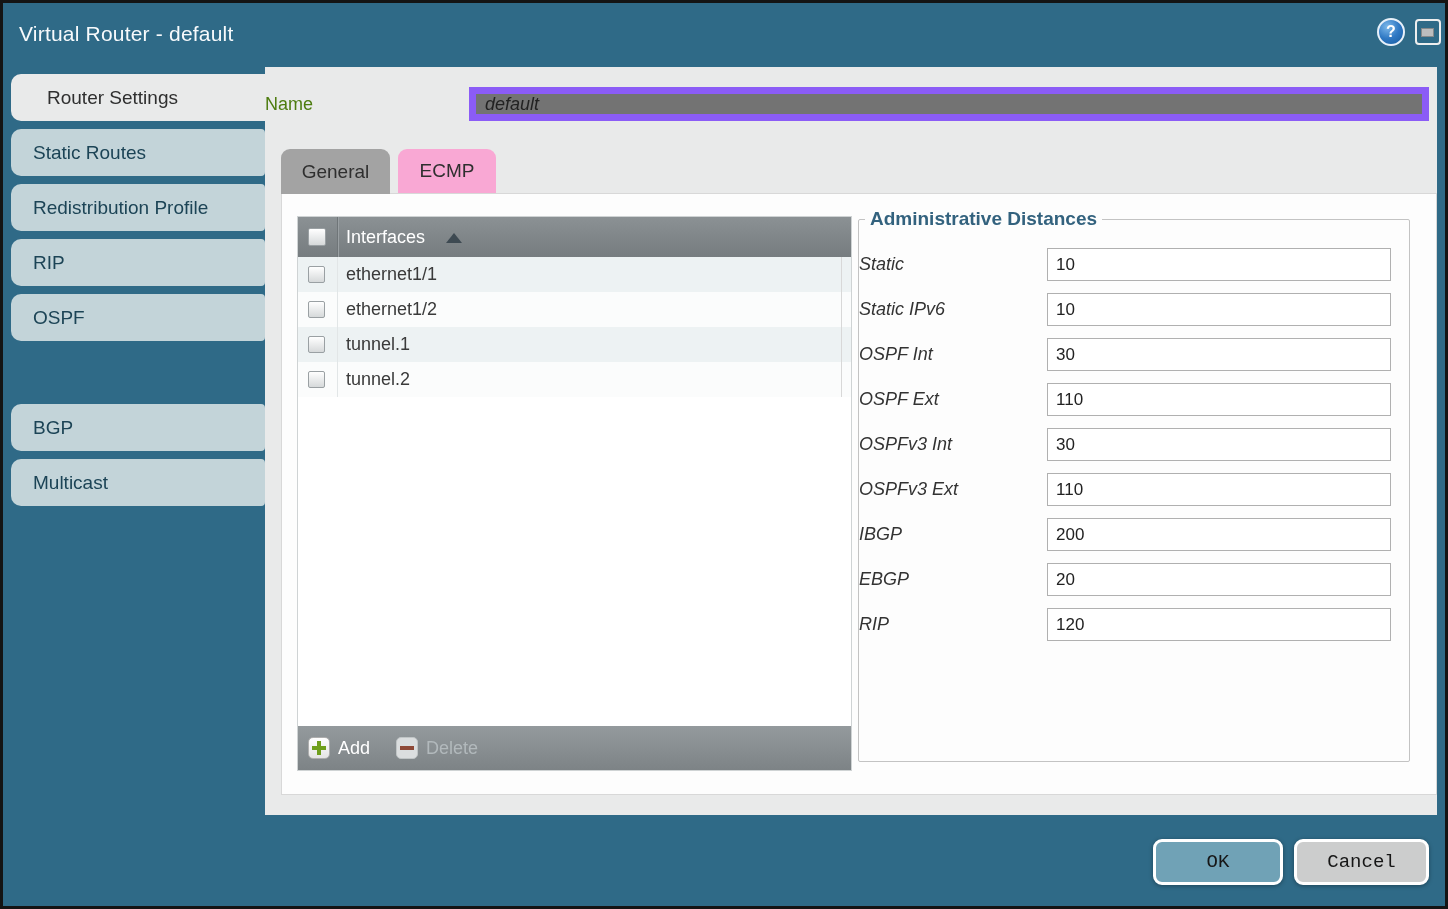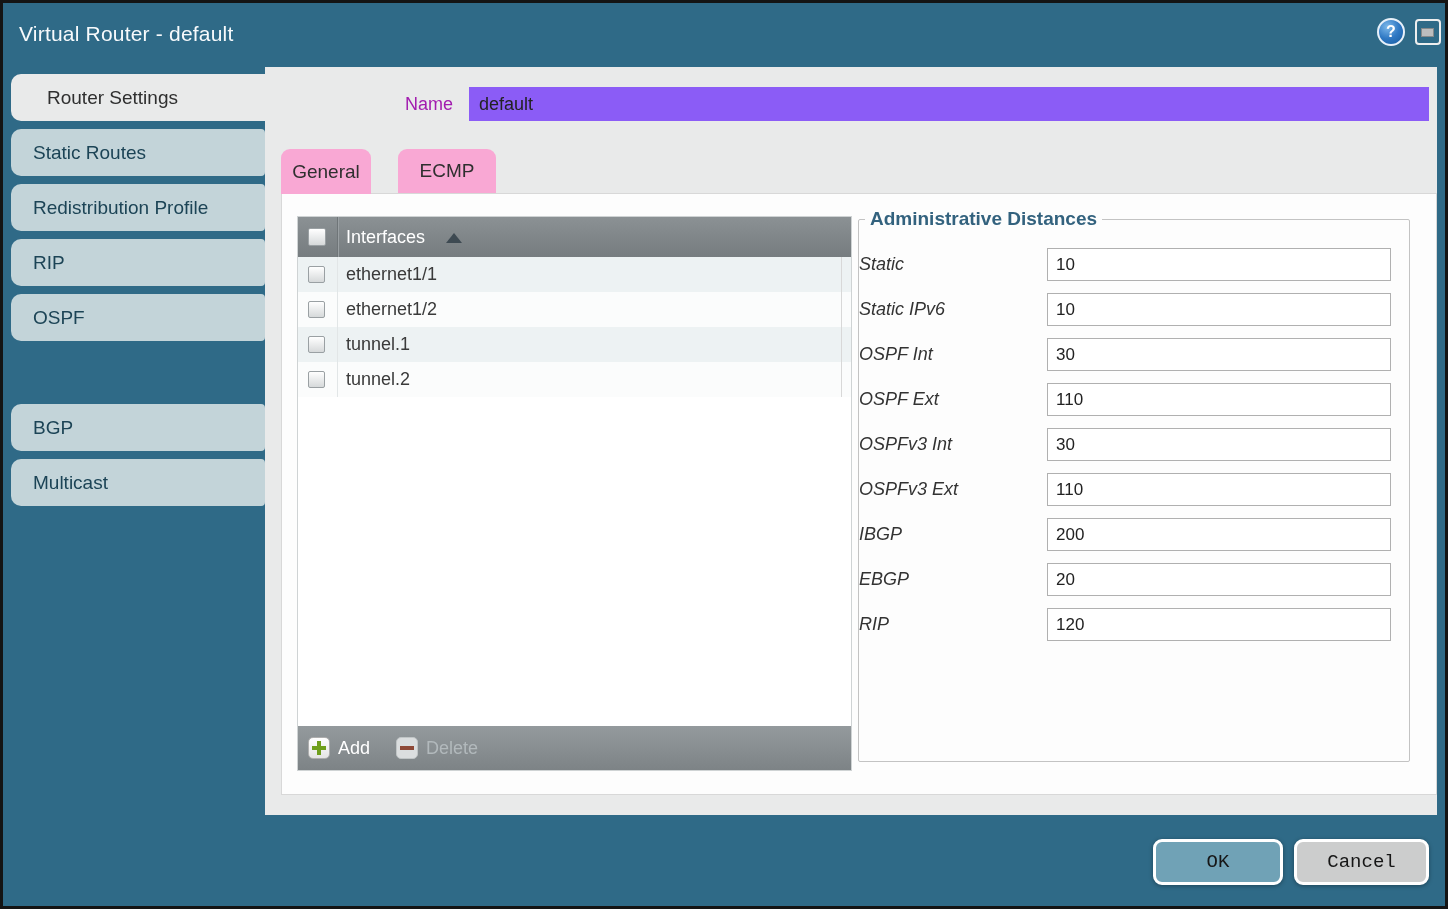--- a/index.html
+++ b/index.html
@@ -46,36 +46,36 @@
     background: #e9eaea; color: #2f2f2f; border-radius: 10px 0 0 10px; padding-left: 36px;
   }
 
   
   .content {
     position: absolute; left: 262px; top: 64px; width: 1172px; height: 748px;
     background: #e9eaea;
   }
   .name-label {
     position: absolute; left: 0; top: 20px; width: 196px; height: 34px;
-    text-align: right; padding-right: 8px;
-    font-size: 18px; color: #a21caf; line-height: 34px;
+    padding-right: 8px;
+    font-size: 18px; color: #4d7c0f; line-height: 34px;
   }
   .name-input {
     position: absolute; left: 204px; top: 20px; width: 960px; height: 34px;
-    border: 1px solid #8b5cf6; background: #8b5cf6;
+    border: 7px solid #8b5cf6; background: #737373;
     font-family: "Liberation Sans", sans-serif;
-    font-size: 18px; color: #222; padding-left: 9px;
+    font-size: 18px; color: #222; padding-left: 9px; font-style: italic;
   }
 
   .tab {
     position: absolute; top: 82px; height: 45px; z-index: 2;
     border-radius: 9px 9px 0 0; text-align: center;
     font-size: 19px; color: #2f2f2f; line-height: 45px; cursor: pointer;
   }
-  .tab.general { left: 16px; width: 90px; background: #f9a8d4; }
+  .tab.general { left: 16px; width: 109px; background: #a3a3a3; }
   .tab.ecmp    { left: 133px; width: 98px; height: 44px; background: #f9a8d4; line-height: 44px; }
 
   .panel {
     position: absolute; left: 16px; top: 126px; width: 1156px; height: 602px;
     background: #fdfdfd; border: 1px solid #d8d8d8; z-index: 1;
   }
 
   
   .iface-table {
     position: absolute; left: 15px; top: 22px; width: 555px; height: 555px;

